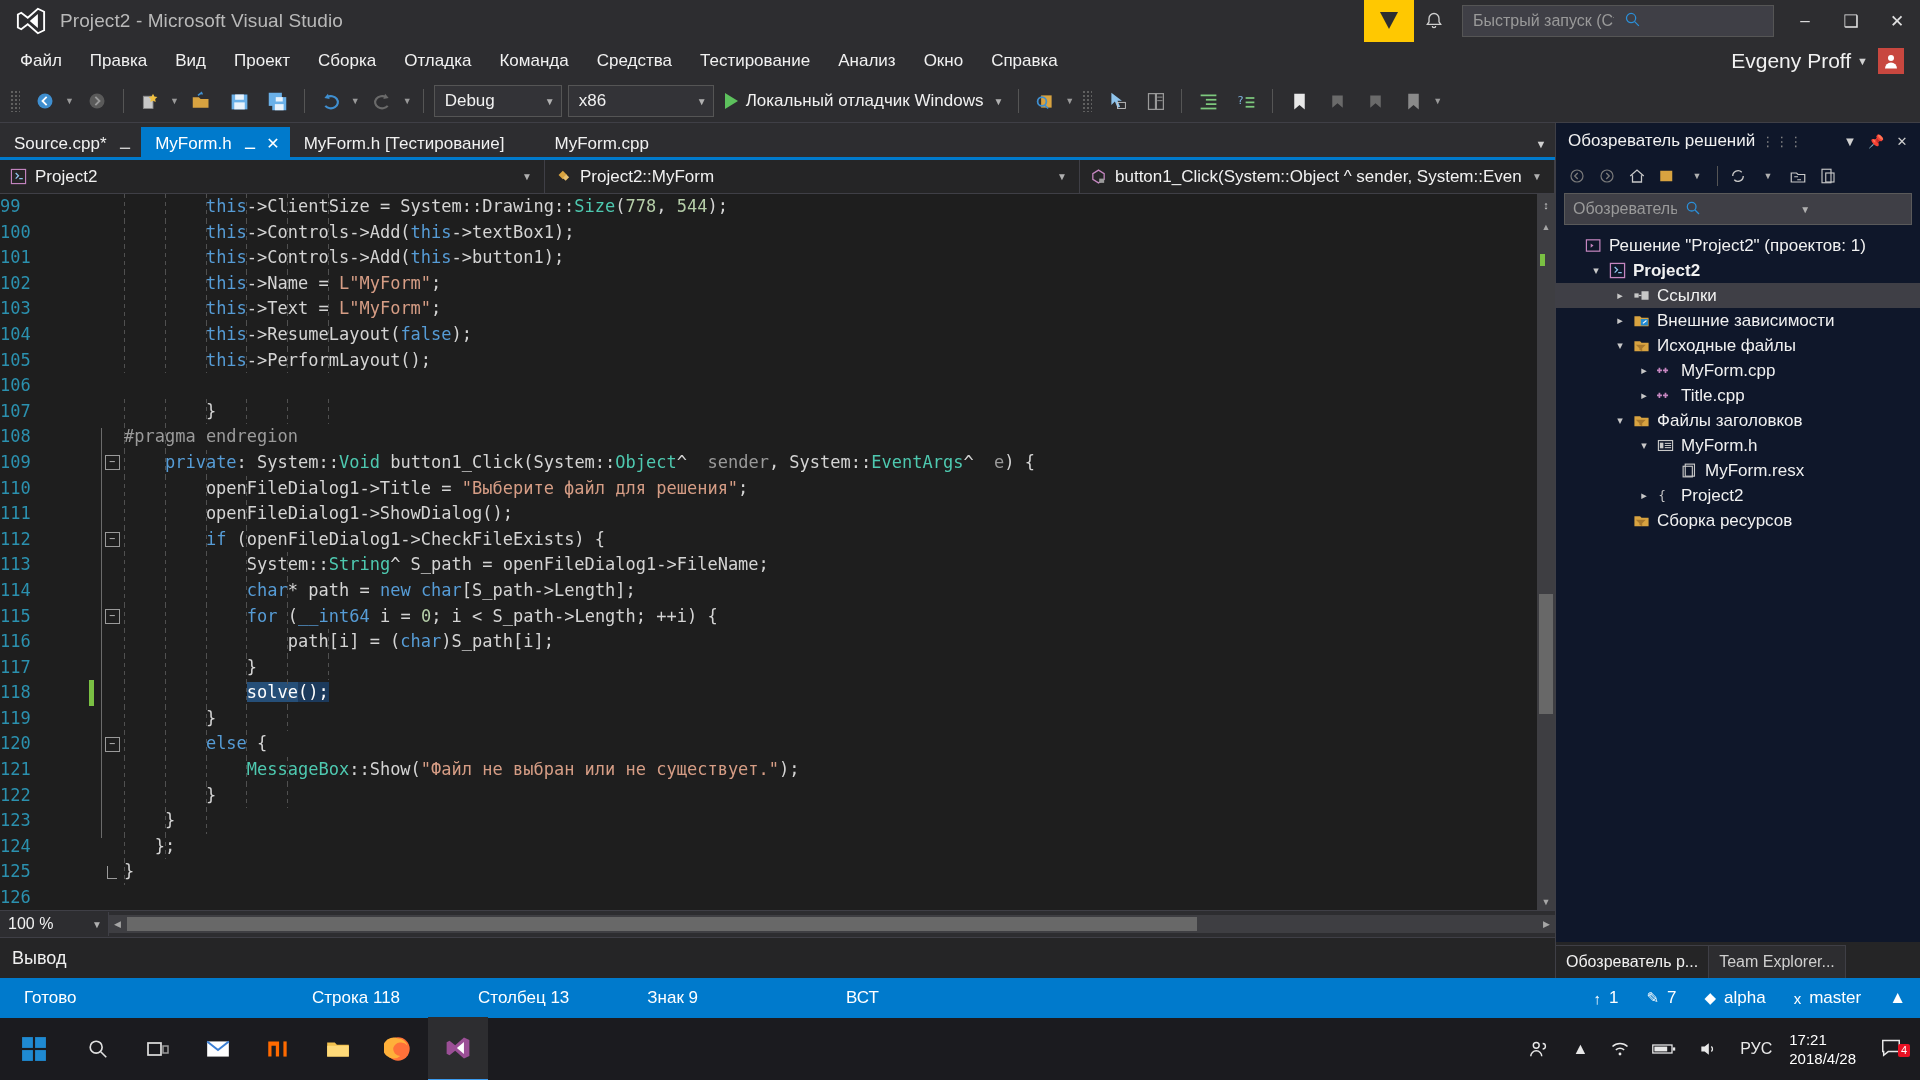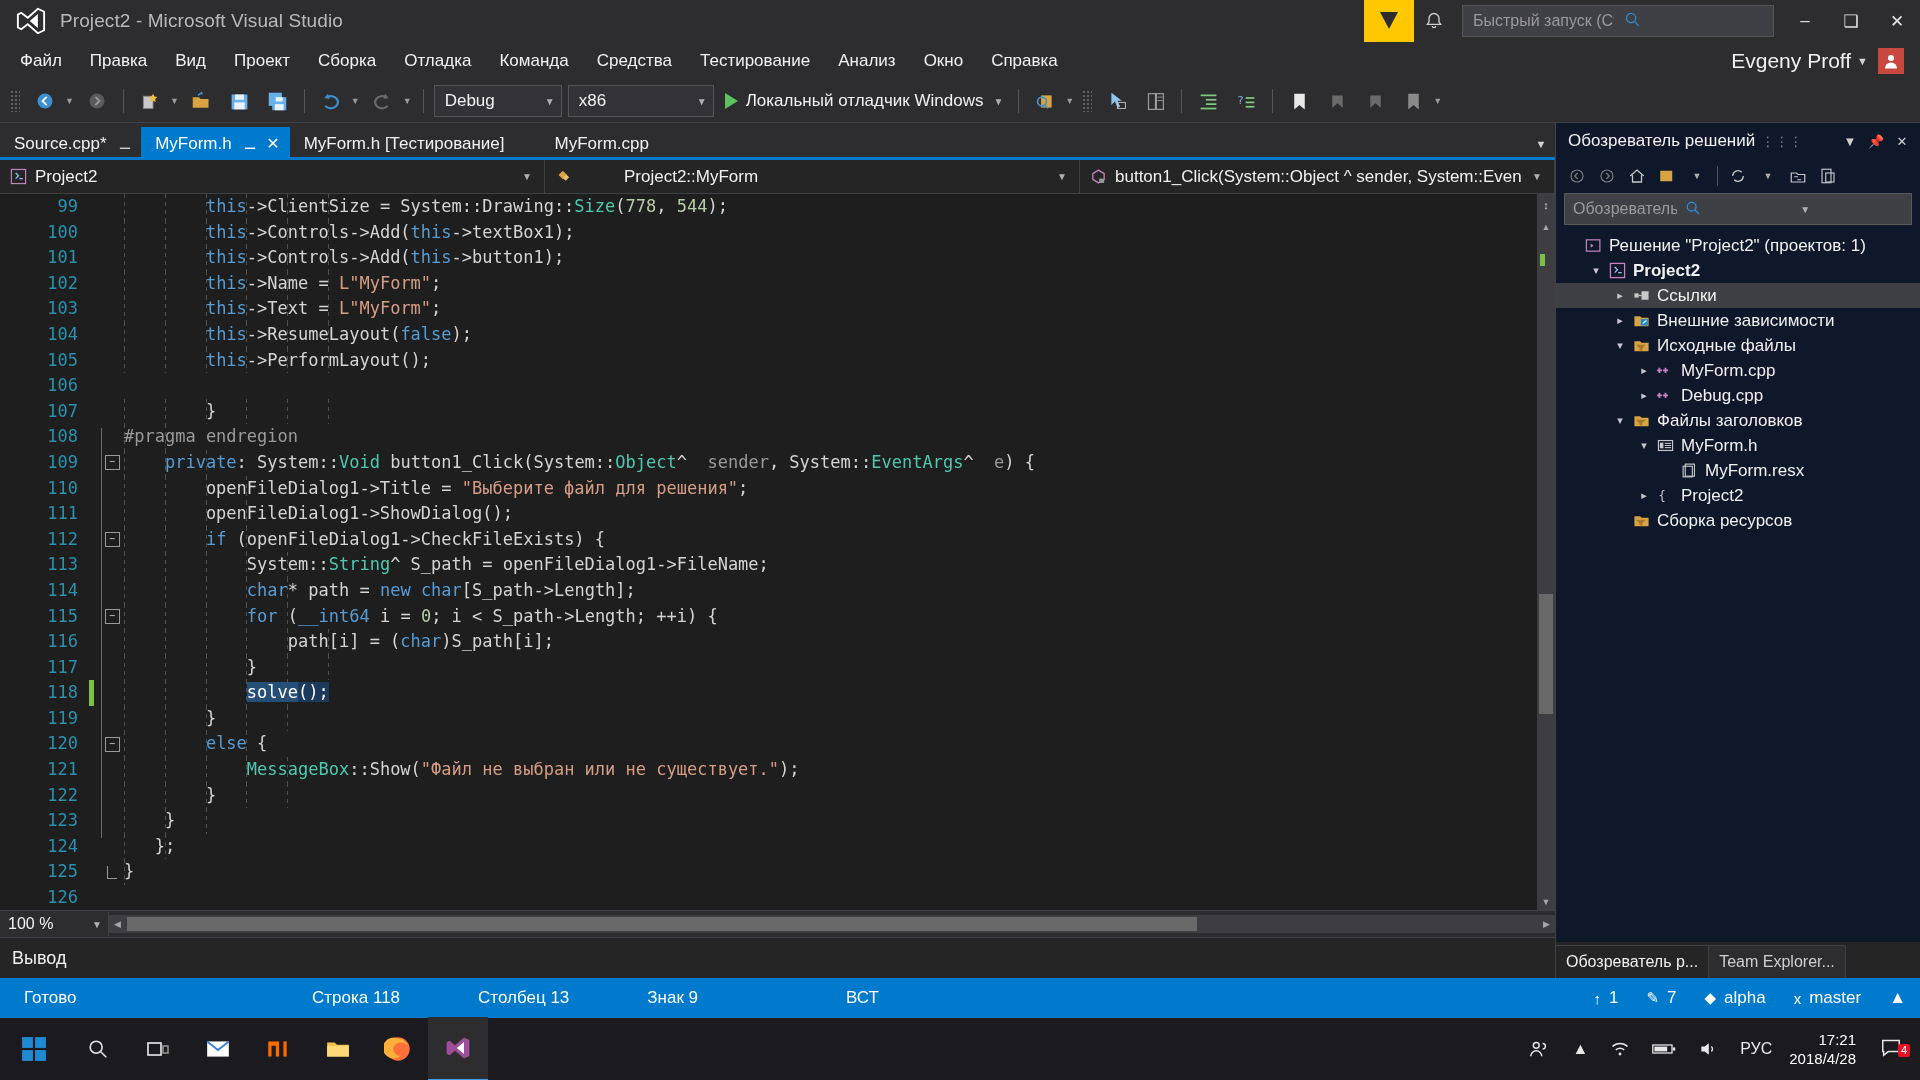--- a/index.html
+++ b/index.html
@@ -62,29 +62,29 @@
   .tabstrip .overflow{margin-left:auto;width:28px;height:33px;display:flex;align-items:center;justify-content:center;color:#d0d0d0;font-size:11px;}
   .tabline{position:absolute;left:0;right:0;bottom:0;height:3px;background:#007acc;}
 
   
   .navbar{height:33px;background:#252526;display:flex;align-items:stretch;flex:0 0 33px;border-bottom:1px solid #3f3f46;}
   .navcombo{display:flex;align-items:center;border-right:1px solid #3f3f46;padding:0 4px 0 10px;font-size:17px;color:#f1f1f1;overflow:hidden;}
   .navcombo .nicon{margin-right:8px;display:flex;align-items:center;}
   .navcombo .ntxt{flex:1;white-space:nowrap;overflow:hidden;text-overflow:ellipsis;}
   .navcombo .ndn{font-size:10px;color:#b0b0b0;padding:0 8px;}
   .nav1{width:530px;}
-  .nav2{width:520px;gap:44px;}
+  .nav2{width:520px;}
   .nav3{flex:1;}
 
   
   .codewrap{flex:1;position:relative;background:#1e1e1e;display:flex;min-height:0;overflow:hidden;}
   .code{flex:1;position:relative;overflow:hidden;
     font-family:"DejaVu Sans Mono","Liberation Mono",monospace;font-size:17px;line-height:25.6px;}
   .ln-row{display:flex;height:25.6px;align-items:center;white-space:pre;}
-  .gutter-num{width:78px;text-align:right;padding-right:11px;color:#2b91af;flex:0 0 78px;font-size:17px;}
+  .gutter-num{width:78px;text-align:left;padding-right:11px;color:#2b91af;flex:0 0 78px;font-size:17px;}
   .changebar{width:5px;flex:0 0 5px;margin-right:8px;height:25.6px;}
   .changebar.mod{background:#7ac043;}
   .glyph{width:20px;flex:0 0 20px;display:flex;align-items:center;justify-content:center;}
   .boxminus{width:13px;height:13px;border:1px solid #9a9a9a;color:#c8c8c8;font-size:10px;line-height:11px;text-align:center;display:inline-block;}
   .codetext{flex:1;position:relative;padding-left:2px;color:#d4d4d4;}
   .ind{position:absolute;top:0;bottom:0;width:1px;
        background-image:linear-gradient(to bottom,#505050 0,#505050 4px,transparent 4px,transparent 8px);
        background-size:1px 8px;}
   .vline{position:absolute;top:0;bottom:0;width:1px;background:#6b6b6b;}
 
@@ -149,21 +149,21 @@
   .sb-right .sbi{display:flex;align-items:center;padding:0 14px;white-space:nowrap;}
   .sb-right .sbi .g{margin-right:8px;font-size:15px;}
 
   
   .taskbar{height:62px;background:#1b1b1f;display:flex;align-items:center;flex:0 0 62px;}
   .tk{width:60px;height:62px;display:flex;align-items:center;justify-content:center;}
   .tk.start{width:68px;}
   .tk.active{background:#2d2d30;border-bottom:2px solid #3b9cf0;}
   .tray{margin-left:auto;display:flex;align-items:center;height:62px;padding-right:6px;color:#e8e8e8;}
   .tray .ti{padding:0 11px;display:flex;align-items:center;justify-content:center;font-size:16px;}
-  .clock{display:flex;flex-direction:column;align-items:flex-end;font-size:15px;line-height:19px;padding:0 12px 0 6px;color:#fff;}
+  .clock{display:flex;flex-direction:column;align-items:flex-start;font-size:15px;line-height:19px;padding:0 12px 0 6px;color:#fff;}
   .notifbadge{position:relative;padding:0 12px;}
   .notifbadge .cnt{position:absolute;right:4px;bottom:6px;background:#e81123;color:#fff;font-size:11px;border-radius:2px;padding:0 3px;line-height:13px;}
 </style>
 </head>
 <body>
 
 <div class="app">
 
   <div class="titlebar">
     <div class="vs-logo">
@@ -604,21 +604,21 @@
             <span class="lbl">MyForm.cpp</span>
           </div>
           <div class="trow" style="padding-left: 78px;">
             <span class="exp">▸</span>
             <span class="ico">
               <svg width="17" height="17" viewBox="0 0 24 24">
                 <path d="M4 4 l3 0 0 3 3 0 0 3 -3 0 0 3 -3 0 0-3 -3 0 0-3 3 0 Z" fill="#c586c0" transform="translate(-1 5) scale(0.8)"></path>
                 <path d="M16 4 l3 0 0 3 3 0 0 3 -3 0 0 3 -3 0 0-3 -3 0 0-3 3 0 Z" fill="#c586c0" transform="translate(-2 5) scale(0.8)"></path>
               </svg>
             </span>
-            <span class="lbl">Debug.cpp</span>
+            <span class="lbl">Title.cpp</span>
           </div>
           <div class="trow" style="padding-left: 54px;">
             <span class="exp">▾</span>
             <span class="ico">
               <svg width="17" height="17" viewBox="0 0 24 24">
                 <path d="M2 6 h8 l2 2 h10 v12 H2 Z" fill="#d8a340"></path>
                 <path d="M4 11 h14 l-5 5 v4 l-4-2 v-2 Z" fill="#a8782c"></path>
               </svg>
             </span>
             <span class="lbl">Файлы заголовков</span>

